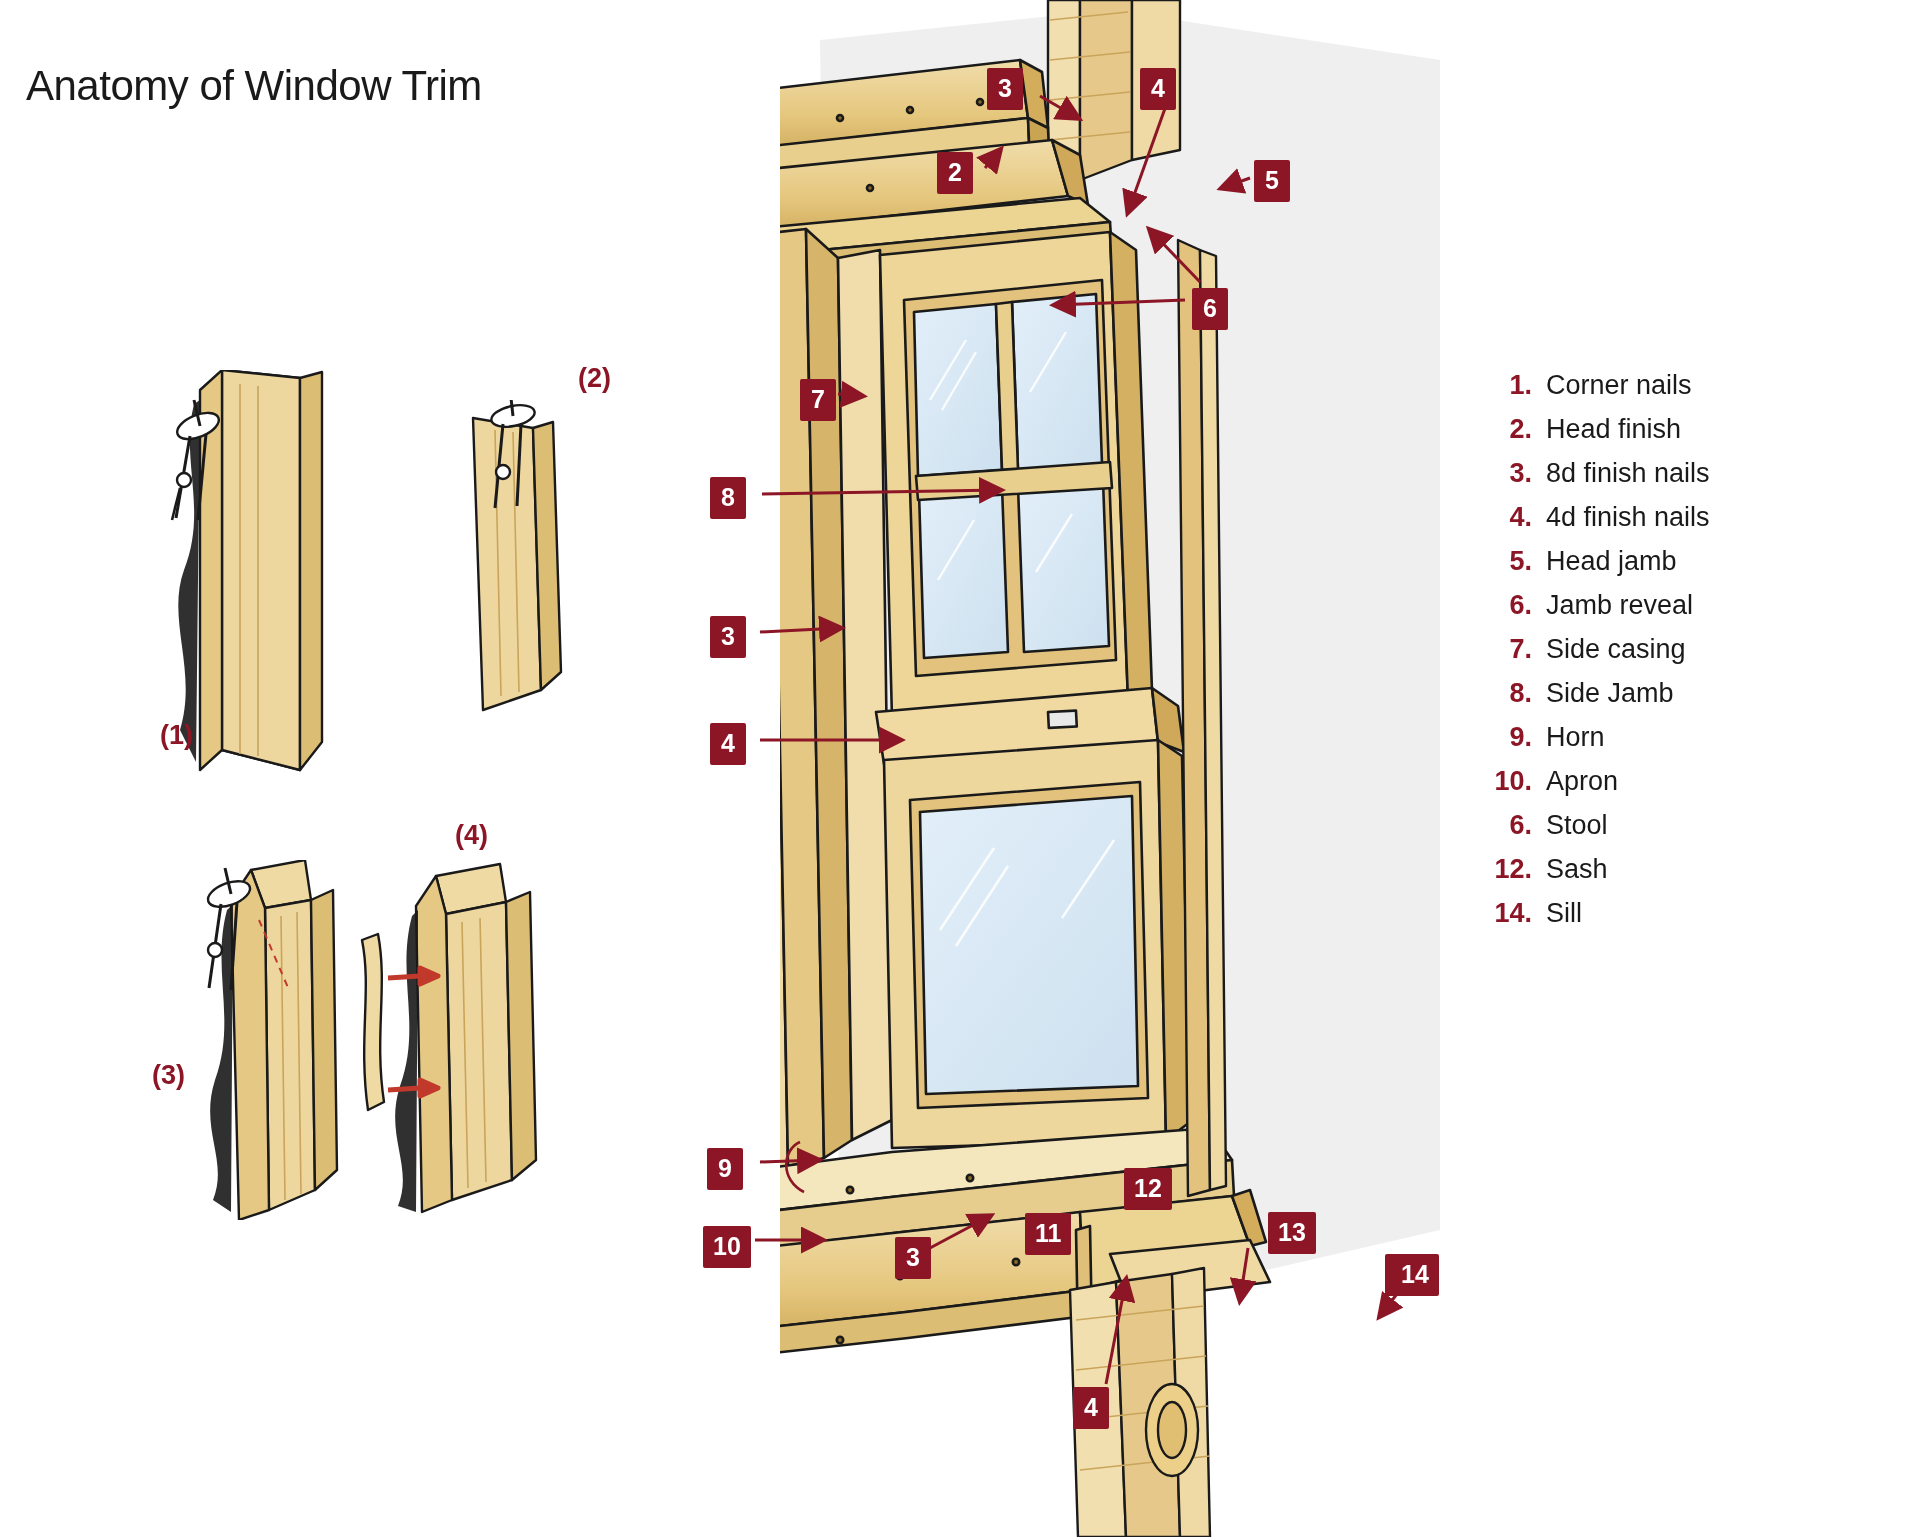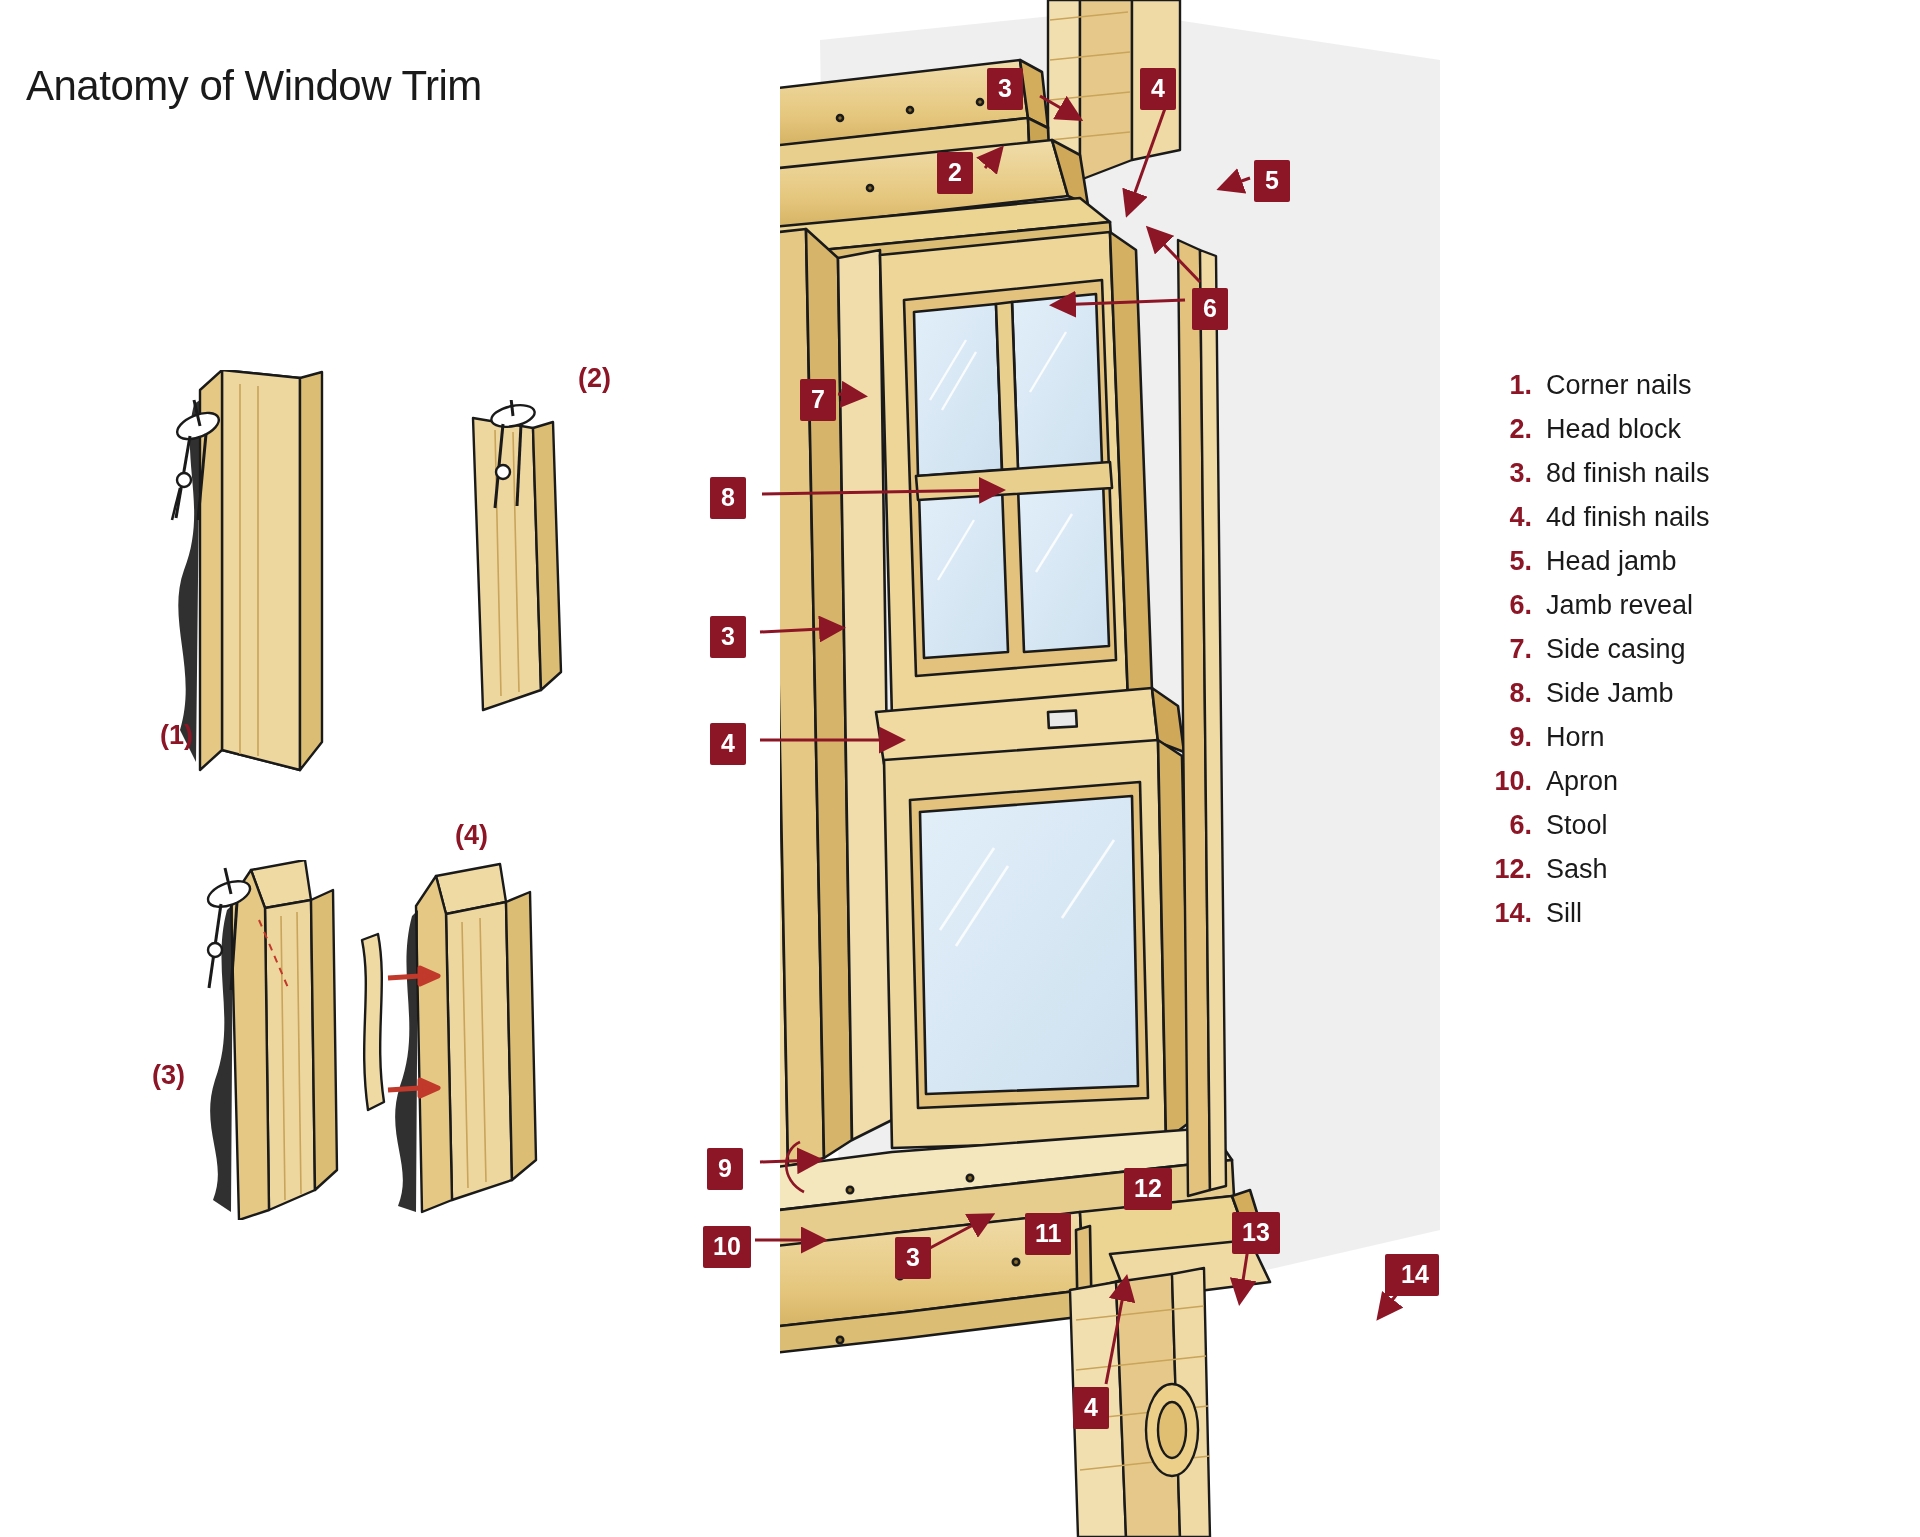--- a/index.html
+++ b/index.html
@@ -422,21 +422,21 @@
     <div class="chip" style="left: 1140px; top: 68px;">4</div>
     <div class="chip" style="left: 937px; top: 152px;">2</div>
     <div class="chip" style="left: 1254px; top: 160px;">5</div>
     <div class="chip" style="left: 1192px; top: 288px;">6</div>
     <div class="chip" style="left: 800px; top: 379px;">7</div>
     <div class="chip" style="left: 710px; top: 477px;">8</div>
     <div class="chip" style="left: 710px; top: 616px;">3</div>
     <div class="chip" style="left: 710px; top: 723px;">4</div>
     <div class="chip" style="left: 707px; top: 1148px;">9</div>
     <div class="chip" style="left: 1124px; top: 1168px; text-align: right;">12</div>
-    <div class="chip" style="left: 1232px; top: 1212px;">13</div>
+    <div class="chip" style="left: 1268px; top: 1212px;">13</div>
     <div class="chip" style="left: 1025px; top: 1213px;">11</div>
     <div class="chip" style="left: 703px; top: 1226px;">10</div>
     <div class="chip" style="left: 895px; top: 1237px;">3</div>
     <div class="chip" style="left: 1385px; top: 1254px; padding-left: 16px;">14</div>
     <div class="chip" style="left: 1073px; top: 1387px;">4</div>
   </div>
 
 <div id="step-layer">
     <div class="steplabel" style="left: 160px; top: 720px;">(1)</div>
     <div class="steplabel" style="left: 578px; top: 363px;">(2)</div>
@@ -444,21 +444,21 @@
     <div class="steplabel" style="left: 455px; top: 820px;">(4)</div>
   </div>
 
 <div id="legend">
     <div class="legend-row">
       <span class="legend-num">1.</span>
       <span class="legend-label">Corner nails</span>
     </div>
     <div class="legend-row">
       <span class="legend-num">2.</span>
-      <span class="legend-label">Head block</span>
+      <span class="legend-label">Head finish</span>
     </div>
     <div class="legend-row">
       <span class="legend-num">3.</span>
       <span class="legend-label">8d finish nails</span>
     </div>
     <div class="legend-row">
       <span class="legend-num">4.</span>
       <span class="legend-label">4d finish nails</span>
     </div>
     <div class="legend-row">

